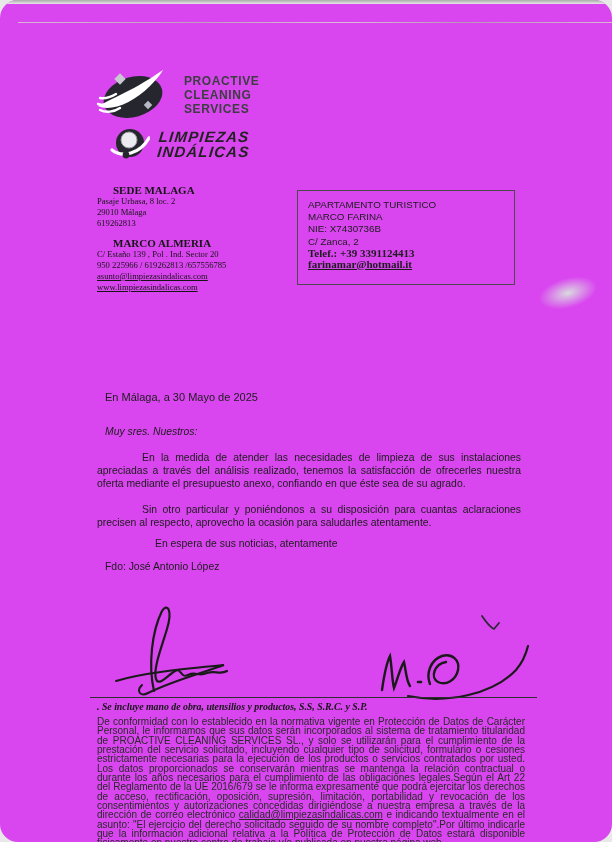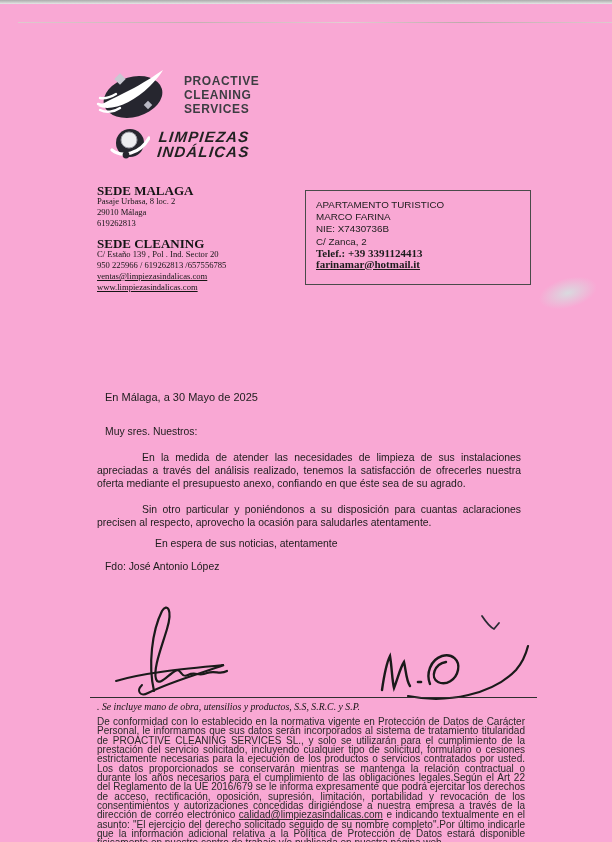--- a/index.html
+++ b/index.html
@@ -1,19 +1,19 @@
 <!DOCTYPE html>
 <html><head>
 <meta charset="utf-8">
 <style>
   html,body{margin:0;padding:0;background:#e8e8e8;}
   .page{
     position:relative;width:612px;height:842px;margin:0 auto;
-    background:#f9a8d4;overflow:hidden;
-    font-family:"Liberation Sans",sans-serif;color:#1c1c1c;
+    background:#d946ef;overflow:hidden;
+    font-family:"Liberation Sans",sans-serif;color:#1c1c1c;border-radius:18px;
   }
   
   .scan-top{position:absolute;left:0;top:0;width:612px;height:4px;
     background:linear-gradient(to bottom,#ababab,#e6e6e6);}
   .scan-line{position:absolute;left:18px;top:22px;width:594px;height:1px;
     background:linear-gradient(to right,#d8d2cc 0%,#b9b2aa 30%,#ded8d2 55%,#b0a9a1 75%,#d8d2cc 100%);opacity:.8;}
   .scan-smudge{position:absolute;left:538px;top:278px;width:60px;height:30px;border-radius:50%;
     background:radial-gradient(ellipse at center,#d9dadf 0%,rgba(255,255,255,0) 70%);transform:rotate(-15deg);}
 
   
@@ -21,47 +21,47 @@
   .brandtop svg{display:block;}
   .brandtop-text{margin-left:14px;font-weight:bold;font-size:12px;line-height:14px;
     letter-spacing:.6px;color:#3d3d42;}
   .brandbottom{position:absolute;left:110px;top:124px;display:flex;align-items:center;}
   .brandbottom-text{margin-left:8px;font-weight:bold;font-style:italic;font-size:15px;
     line-height:15px;letter-spacing:1.2px;color:#222;transform:skewX(-6deg);}
 
   
   .sender{position:absolute;left:97px;top:185px;width:205px;
     font-family:"Liberation Serif",serif;font-size:8.6px;line-height:11px;color:#151515;}
-  .sender .h{font-weight:bold;font-size:13px;}
+  .sender .h{font-weight:bold;font-size:11px;margin-left:16px;}
   .sender .gap{height:9px;}
   .sender .u{text-decoration:underline;}
   .sender .b{font-weight:normal;}
 
   
-  .recipient{position:absolute;left:305px;top:190px;width:206px;height:79px;
-    border:1.6px solid #4a4a4a;padding:8px 8px 6px 10px;font-size:9.8px;line-height:12.2px;}
+  .recipient{position:absolute;left:297px;top:190px;width:206px;height:79px;
+    border:1.6px solid #4a4a4a;padding:8px 0 6px 10px;font-size:9.8px;line-height:12.2px;}
   .recipient .serifline{font-family:"Liberation Serif",serif;font-weight:bold;font-size:11px;line-height:11px;}
   .recipient .email{text-decoration:underline;}
 
   
   .date{position:absolute;left:105px;top:391px;font-size:11px;}
-  .salutation{position:absolute;left:105px;top:426px;font-size:10.4px;}
+  .salutation{position:absolute;left:105px;top:426px;font-size:10.4px;font-style:italic;}
   .para{position:absolute;left:97px;width:424px;font-size:10.4px;line-height:13px;text-align:justify;}
   .p1{top:451px;text-indent:45px;}
   .p2{top:503px;text-indent:45px;}
   .closing{position:absolute;left:113px;top:538px;font-size:10.4px;padding-left:42px;}
   .signedby{position:absolute;left:105px;top:561px;font-size:10.4px;}
   .sig-left{position:absolute;left:112px;top:603px;}
   .sig-right{position:absolute;left:368px;top:598px;}
   .pen-check{position:absolute;left:478px;top:612px;}
 
   
   .rule{position:absolute;left:90px;top:697px;width:447px;height:0;border-top:1.6px solid #2e2e2e;}
   .note{position:absolute;left:97px;top:701px;font-family:"Liberation Serif",serif;
-    font-style:italic;font-weight:normal;font-size:9.8px;color:#141414;}
+    font-style:italic;font-weight:bold;font-size:9.8px;color:#141414;}
   .legal{position:absolute;left:97px;top:717px;width:428px;font-size:10px;
     line-height:9.35px;text-align:justify;color:#2a2a2a;}
   .legal .u{text-decoration:underline;}
 </style>
 </head>
 <body>
 
 <div class="page">
 
   <div class="scan-top"></div>
@@ -96,24 +96,24 @@
       <div>INDÁLICAS</div>
     </div>
   </div>
 
   <div class="sender">
     <div class="h">SEDE MALAGA</div>
     <div>Pasaje Urbasa, 8 loc. 2</div>
     <div>29010 Málaga</div>
     <div>619262813</div>
     <div class="gap"></div>
-    <div class="h">SEDE CLEANING</div>
+    <div class="h">MARCO ALMERIA</div>
     <div>C/ Estaño 139 , Pol . Ind. Sector 20</div>
     <div>950 225966 / 619262813 /657556785</div>
-    <div class="u">ventas@limpiezasindalicas.com</div>
+    <div class="u">asunto@limpiezasindalicas.com</div>
     <div class="b u">www.limpiezasindalicas.com</div>
   </div>
 
   <div class="recipient">
     <div>APARTAMENTO TURISTICO</div>
     <div>MARCO FARINA</div>
     <div>NIE: X7430736B</div>
     <div>C/ Zanca, 2</div>
     <div class="serifline">Telef.: +39 3391124413</div>
     <div class="serifline email">farinamar@hotmail.it</div>

